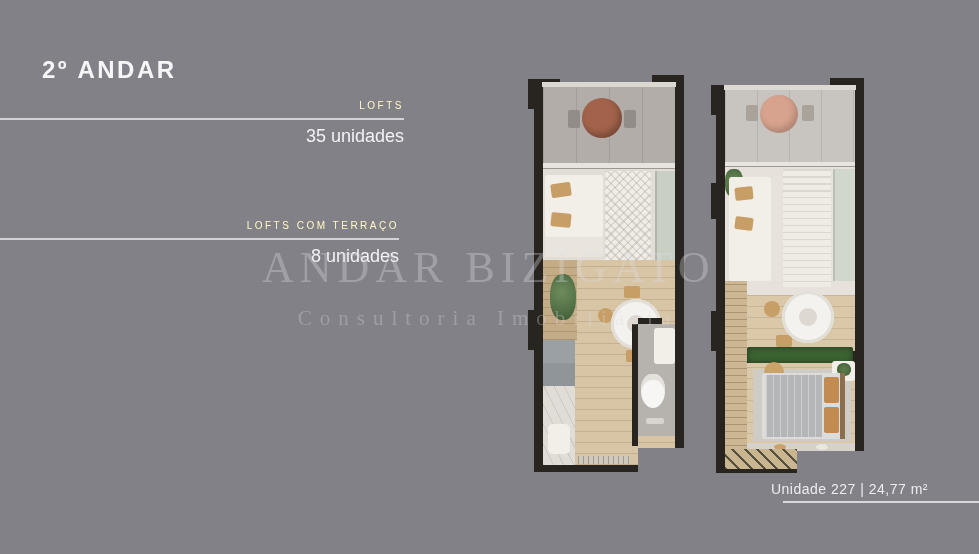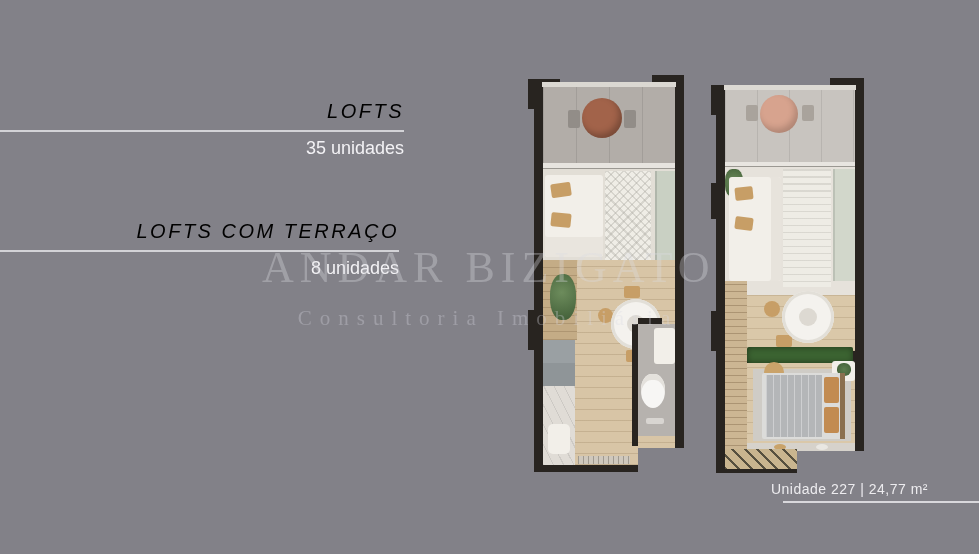--- a/index.html
+++ b/index.html
@@ -6,21 +6,21 @@
   .stage{position:relative;width:979px;height:554px;background:#828188;overflow:hidden;
          font-family:"Liberation Sans",sans-serif;}
   .stage *{box-sizing:border-box;}
 
   .title{position:absolute;left:42px;top:56px;font-size:24px;font-weight:600;
          letter-spacing:2.5px;color:#f6f5f7;}
 
   .info{position:absolute;left:0;text-align:right;}
   .info1{top:100px;width:404px;}
   .info2{top:220px;width:399px;}
-  .info-label{font-size:20px;letter-spacing:2.5px;color:#000000;margin-bottom:7px;font-style:italic;}
+  .info-label{font-size:10px;letter-spacing:2.5px;color:#fef9c3;margin-bottom:7px;}
   .rule{height:2px;background:#dcdbe0;opacity:.9;}
   .info-line{font-size:18px;color:#f3f2f5;margin-top:6px;line-height:21px;}
 
   
   .plan{position:absolute;background:#282420;}
   #plan1{left:534px;top:82px;width:150px;height:390px;}
   #plan2{left:716px;top:85px;width:148px;height:388px;}
   .plan div{position:absolute;}
 
   .wood{background:#d8c5a6;background-image:repeating-linear-gradient(0deg,rgba(120,95,60,.2) 0 1px,transparent 1px 11px);}
@@ -47,20 +47,21 @@
 
   .unit-caption{position:absolute;top:481px;left:700px;width:228px;text-align:right;
                 font-size:14px;letter-spacing:.5px;color:#edecef;}
   .unit-rule{position:absolute;top:501px;left:783px;width:196px;height:2px;background:#d9d8dc;}
 </style>
 </head>
 <body>
 
 <div class="stage">
 
+  <div class="title">2º ANDAR</div>
 
   <div class="info info1">
     <div class="info-label">LOFTS</div>
     <div class="rule"></div>
     <div class="info-line">35 unidades</div>
   </div>
 
   <div class="info info2">
     <div class="info-label">LOFTS COM TERRAÇO</div>
     <div class="rule"></div>

